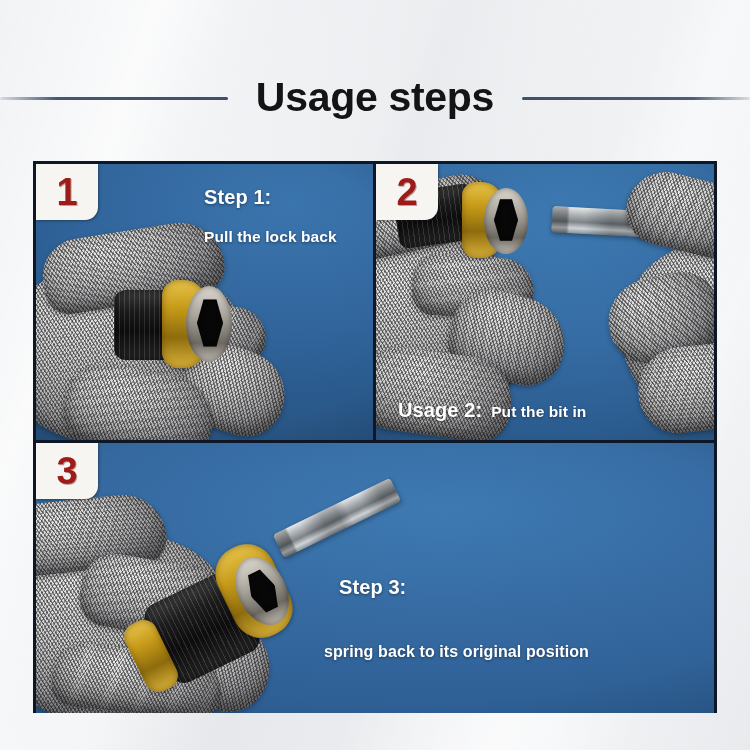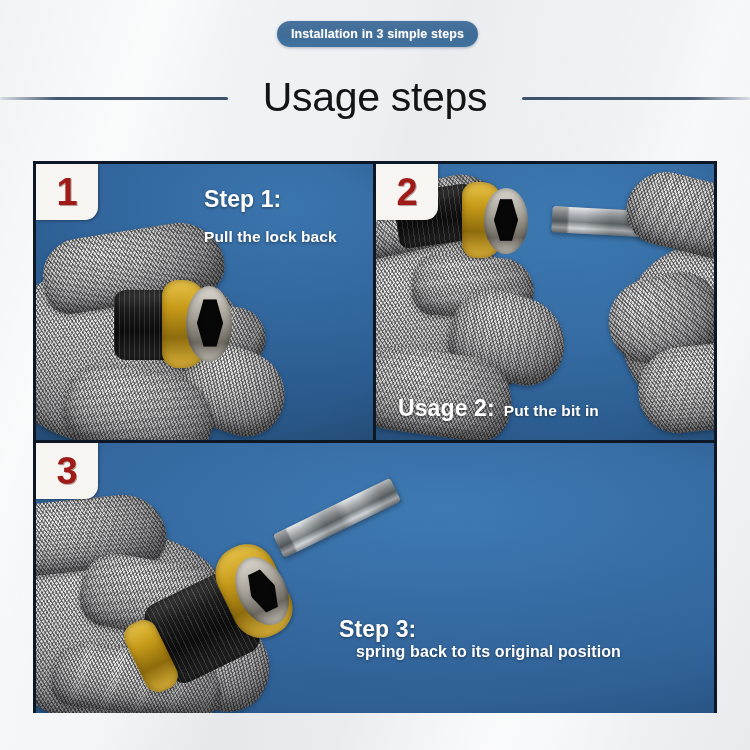--- a/index.html
+++ b/index.html
@@ -83,21 +83,21 @@
     background: linear-gradient(270deg, rgba(63,83,110,.15) 0%, #4b6076 25%, #3d5168 100%);
   }
   .title {
     position: absolute;
     left: 0;
     right: 0;
     top: 0;
     text-align: center;
     color: #141414;
     font-size: 41px;
-    font-weight: 400;
+    font-weight: 700;
     letter-spacing: -0.3px;
     line-height: 62px;
   }
   .title-inner {
     background: transparent;
     padding: 0 18px;
   }
 
   
   .board {
@@ -198,32 +198,32 @@
   }
 
   
   .cap {
     position: absolute;
     color: #ffffff;
     font-weight: 700;
     text-shadow: 0 1px 3px rgba(0,0,0,.45);
     white-space: nowrap;
   }
-  .cap-head { font-size: 23px; letter-spacing: .1px; }
+  .cap-head { font-size: 20px; letter-spacing: .1px; }
   .cap-sub  { font-size: 15.5px; letter-spacing: .1px; }
   .cap-line { font-size: 16px; letter-spacing: .1px; }
 
   .p1-head { left: 168px; top: 22px; }
   .p1-sub  { left: 168px; top: 64px; }
 
   .p2-row  { left: 22px; bottom: 18px; display: flex; align-items: baseline; gap: 9px; }
 
-  .p3-head { left: 303px; top: 133px; margin-top: 40px; }
+  .p3-head { left: 303px; top: 133px; }
   .p3-l1   { left: 303px; top: 167px; }
-  .p3-l2   { left: 320px; top: 200px; }
+  .p3-l2   { left: 288px; top: 200px; }
 
   
   .badge {
     position: absolute;
     left: 0;
     top: 0;
     width: 62px;
     height: 56px;
     background: #f7f5f2;
     border-bottom-right-radius: 13px;
@@ -239,23 +239,20 @@
     font-weight: 700;
     line-height: 1;
     text-shadow: 1px 1px 0 rgba(60,0,0,.35);
   }
 </style>
 </head>
 <body>
 
 <div class="page">
 
-  <div class="pill">
-    <span class="pill-text">Installation in 3 simple steps</span>
-  </div>
 
   <div class="title-row">
     <div class="rule rule-left"></div>
     <div class="rule rule-right"></div>
     <div class="title">
       <span class="title-inner">Usage steps</span>
     </div>
   </div>
 
   <div class="board">

